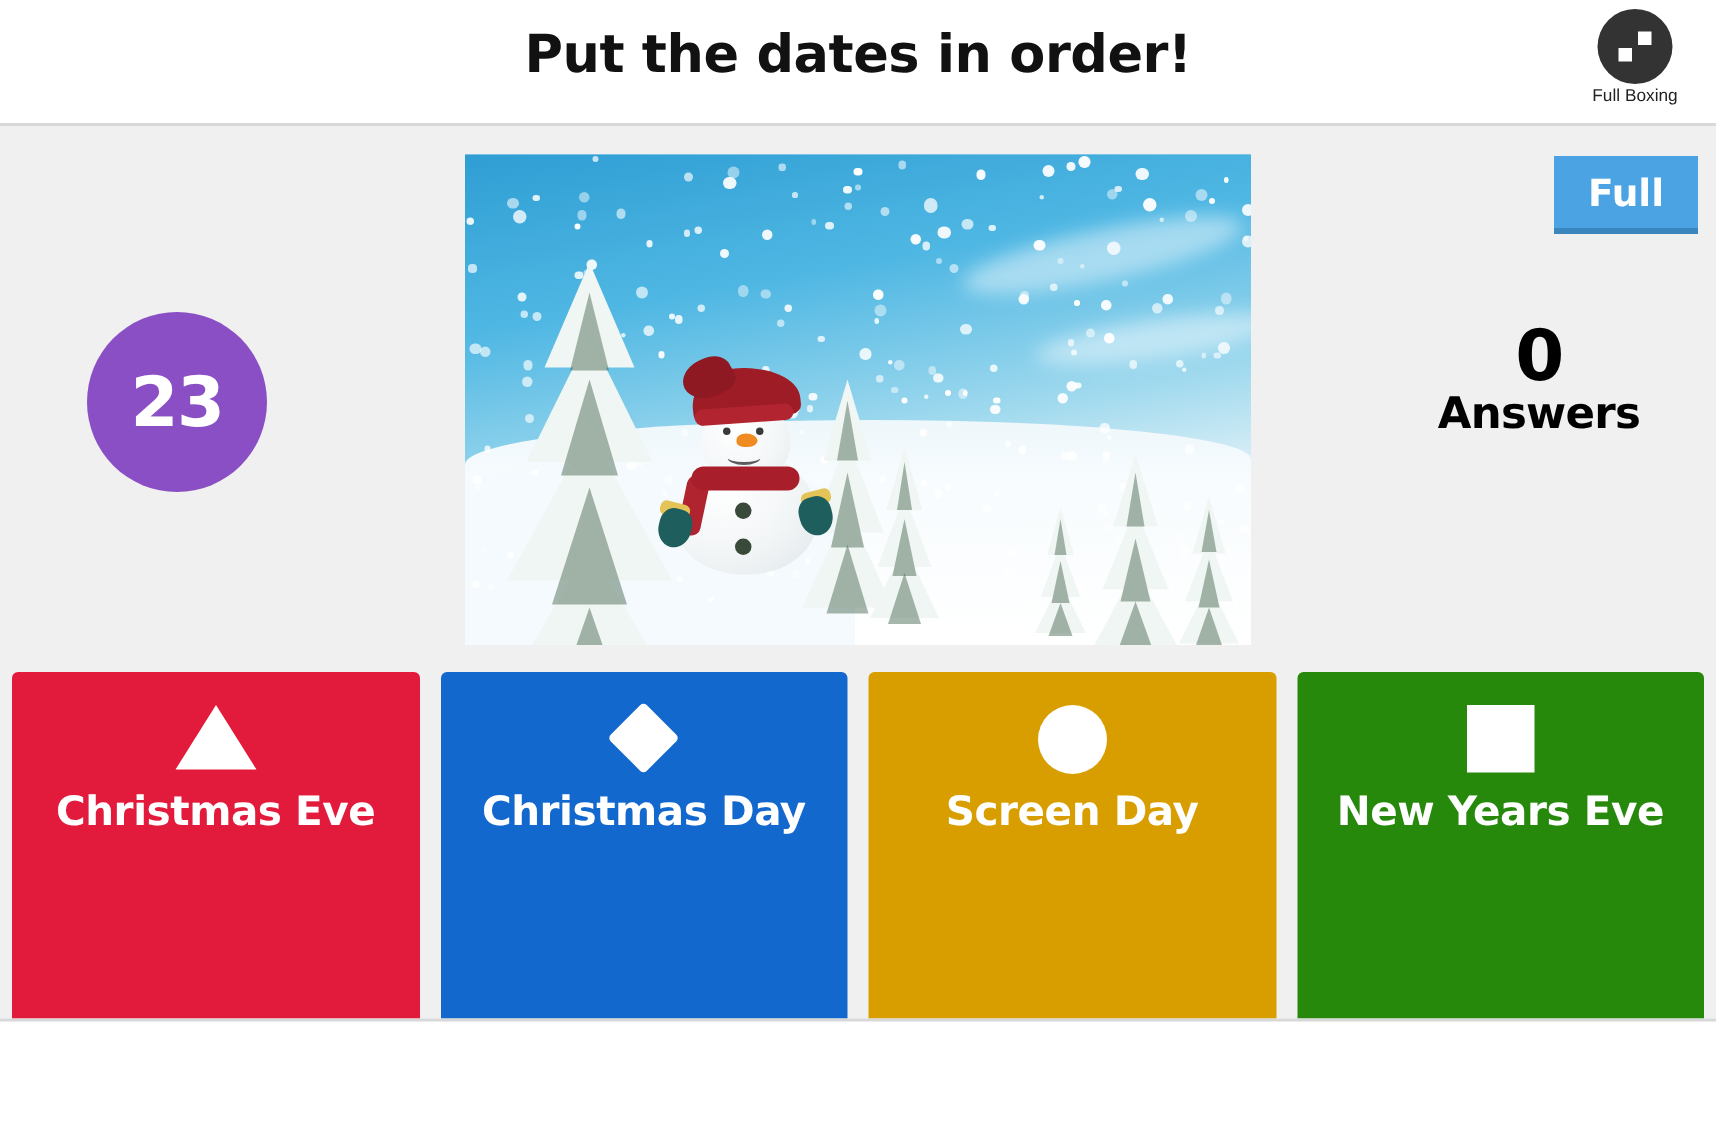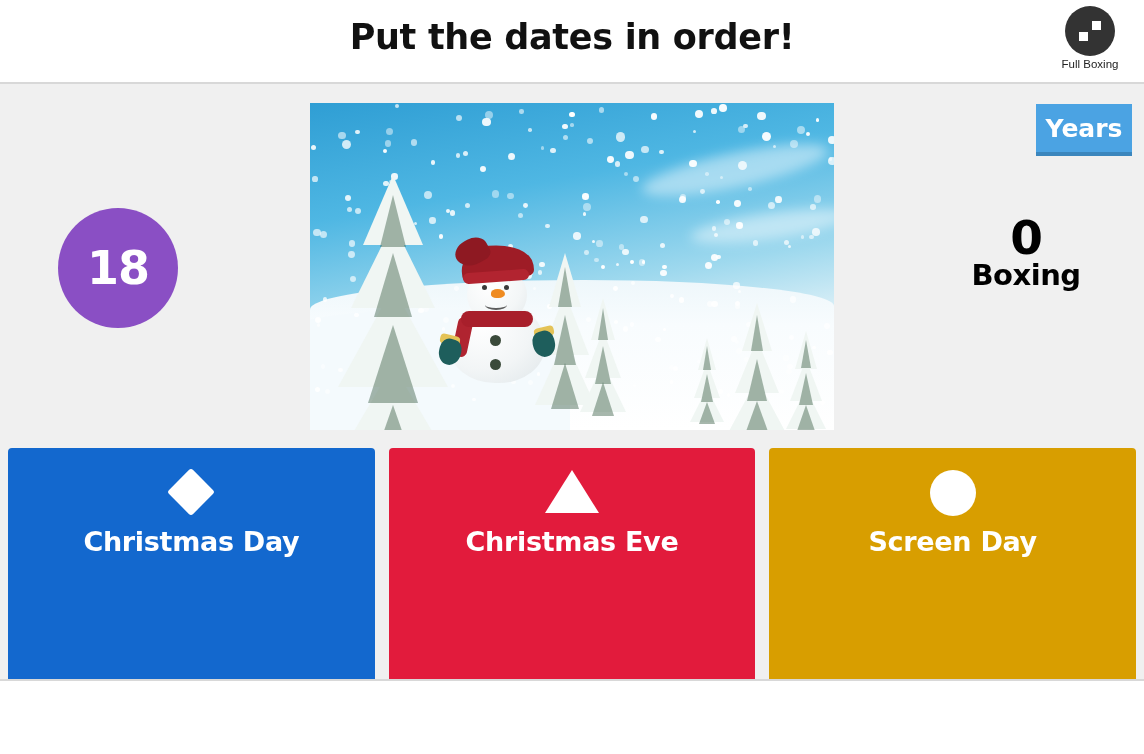--- a/index.html
+++ b/index.html
@@ -383,29 +383,29 @@
 
     <div class="fullscreen-btn">
       <div class="fullscreen-circle">
         <div class="fs-corner fs-tr"></div>
         <div class="fs-corner fs-bl"></div>
       </div>
       <div class="fullscreen-label">Full Boxing</div>
     </div>
   </div>
 
-  <div class="skip-btn">Years</div>
+  <div class="skip-btn">Full</div>
 
   <div class="timer" style="background: rgb(138, 79, 196);">
-    <span class="timer-value">18</span>
+    <span class="timer-value">23</span>
   </div>
 
   <div class="answers-box">
     <div class="answers-count">0</div>
-    <div class="answers-label">Boxing</div>
+    <div class="answers-label">Answers</div>
   </div>
 
   <div class="media">
     <div class="sky"></div>
     <div class="cloud cloud1"></div>
     <div class="cloud cloud2"></div>
 
     <div class="ground"></div>
     <div class="ground2"></div>
 
@@ -714,38 +714,44 @@
       <div class="sm-mitt sm-mitt-l"></div>
       <div class="sm-cuff sm-cuff-r"></div>
       <div class="sm-mitt sm-mitt-r"></div>
       <div class="sm-button sm-b1"></div>
       <div class="sm-button sm-b2"></div>
     </div>
   </div>
 
   <div class="answers-row">
 
+    <div class="tile" style="background: rgb(226, 27, 60);">
+      <div class="tile-shape-wrap">
+        <div class="shape-triangle"></div>
+      </div>
+      <div class="tile-label">Christmas Eve</div>
+    </div>
+
     <div class="tile" style="background: rgb(19, 104, 206);">
       <div class="tile-shape-wrap">
         <div class="shape-diamond"></div>
       </div>
       <div class="tile-label">Christmas Day</div>
     </div>
 
-    <div class="tile" style="background: rgb(226, 27, 60);">
-      <div class="tile-shape-wrap">
-        <div class="shape-triangle"></div>
-      </div>
-      <div class="tile-label">Christmas Eve</div>
-    </div>
-
     <div class="tile" style="background: rgb(216, 158, 0);">
       <div class="tile-shape-wrap">
         <div class="shape-circle"></div>
       </div>
       <div class="tile-label">Screen Day</div>
     </div>
 
+    <div class="tile" style="background: rgb(38, 137, 12);">
+      <div class="tile-shape-wrap">
+        <div class="shape-square"></div>
+      </div>
+      <div class="tile-label">New Years Eve</div>
+    </div>
 
   </div>
 
   <div class="bottom-strip"></div>
 </div>
 
 </body></html>

